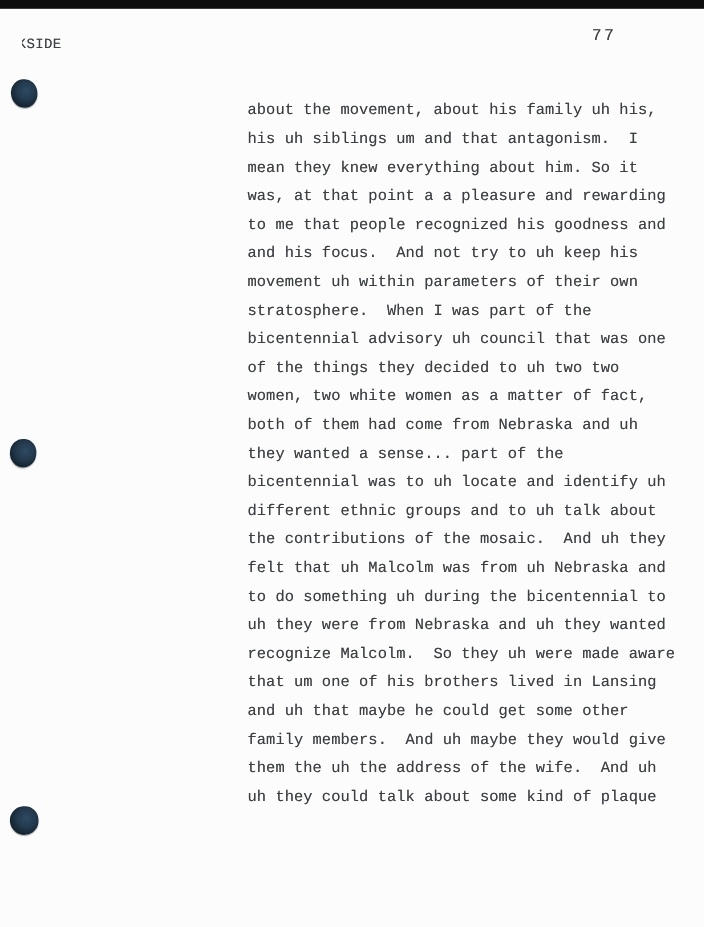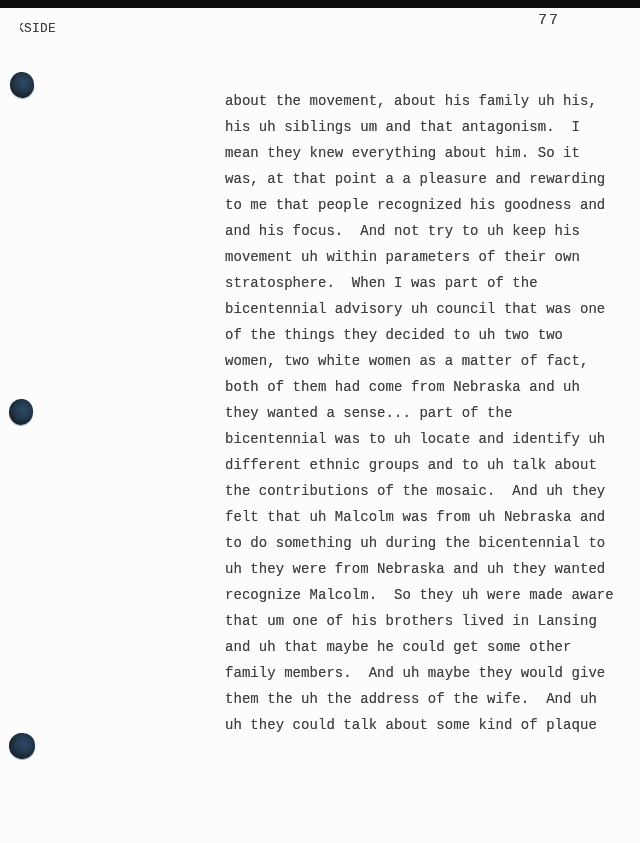--- a/index.html
+++ b/index.html
@@ -35,24 +35,25 @@
     overflow: hidden;
     color: var(--ink);
     font-size: 12.8px;
     letter-spacing: 0.3px;
   }
   .header-block .tline {
     white-space: pre;
     line-height: 14px;
     margin-left: -4px; 
     text-shadow: 0 0 0.5px rgba(61,64,67,0.55);
+    margin-top: 12px;
   }
   .page-number {
     position: absolute;
-    top: 12px; left: 538px;
+    top: 24px; left: 538px;
     color: var(--ink);
     font-size: 15px;
     letter-spacing: 2px;
     text-shadow: 0 0 0.5px rgba(61,64,67,0.5);
   }
   .body-text {
     position: absolute;
     top: 88px; left: 225px;
     width: 400px;
     color: var(--ink);

